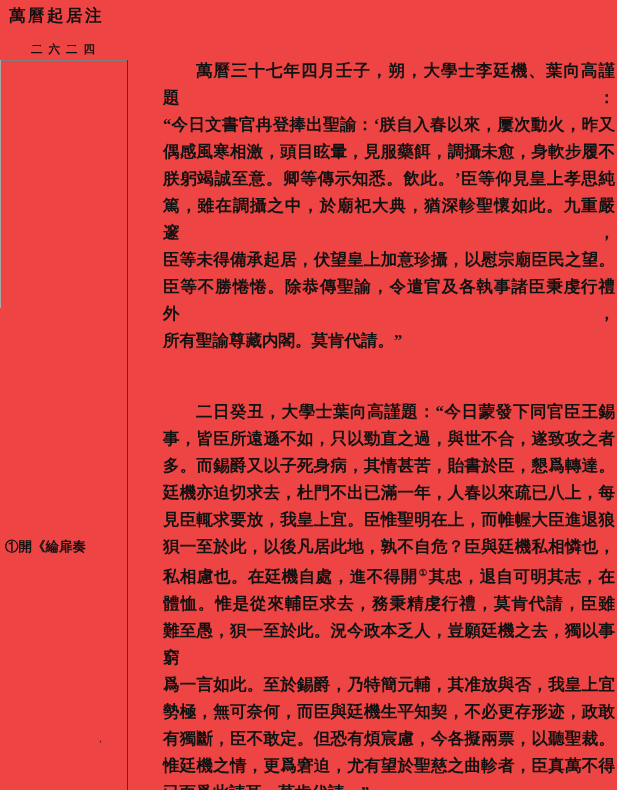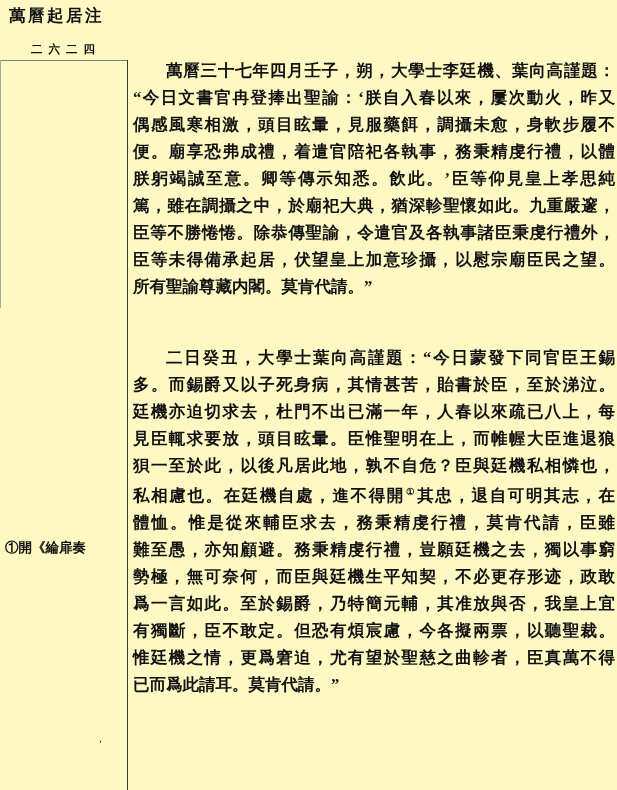--- a/index.html
+++ b/index.html
@@ -6,21 +6,21 @@
   body {
     width: 617px; height: 790px;
     background: #ffffff;
     font-family: "Liberation Serif", "DejaVu Serif", serif;
     color: #121212;
     overflow: hidden;
   }
   .page {
     position: relative;
     width: 617px; height: 790px;
-    background: #fef9c3;
+    background: #ef4444;
   }
   .book-title {
     position: absolute; left: 9px; top: 5px;
     font-size: 16.5px; font-weight: 700; letter-spacing: 2.5px;
     white-space: nowrap;
   }
   .page-num {
     position: absolute; left: 31px; top: 42px;
     font-size: 11.5px; font-weight: 600; letter-spacing: 6px;
     white-space: nowrap;
@@ -32,30 +32,30 @@
   .vrule {
     position: absolute; left: 127px; top: 60px; width: 0; height: 730px;
     border-left: 1.4px solid #3a3a3a;
   }
   .lrule {
     position: absolute; left: 0; top: 60px; width: 0; height: 248px;
     border-left: 1px solid #a8a8a8;
   }
   .margin-note {
     position: absolute; left: 5px; top: 536px; width: 116px;
-    font-size: 13.5px; line-height: 24.5px; font-weight: 600;
+    font-size: 13.5px; line-height: 24.5px; font-weight: 600; font-family: Liberation Mono, monospace;
   }
   .margin-note .tline { text-align: justify; text-align-last: justify; text-justify: inter-character; }
   .margin-note .tline:last-child { text-align-last: left; }
   .main-text {
     position: absolute; left: 133px; top: 57px; width: 482px;
     font-size: 16.5px; line-height: 27px; font-weight: 600;
   }
   .para .tline {
-    text-align: justify; text-align-last: justify; text-justify: inter-character;
+    text-align: justify; text-align-last: justify; text-justify: inter-character; margin-left: 30px;
   }
   .para .tline:first-child { text-indent: 2em; }
   .para .tline:last-child { text-align-last: left; }
   .para-2 { margin-top: 44px; }
   sup.fnref {
     font-size: 9.5px; font-weight: 600;
     vertical-align: 6px; margin: 0 1px;
   }
   .speck {
     position: absolute; left: 98px; top: 738px;
@@ -76,38 +76,38 @@
 
   <aside class="margin-note">
       <div class="tline">①開《綸扉奏</div>
     </aside>
 
   <main class="main-text">
     <div class="para para-1">
         <div class="tline">萬曆三十七年四月壬子，朔，大學士李廷機、葉向高謹題：</div>
         <div class="tline">“今日文書官冉登捧出聖諭：‘朕自入春以來，屢次動火，昨又</div>
         <div class="tline">偶感風寒相激，頭目眩暈，見服藥餌，調攝未愈，身軟步履不</div>
-        <div class="tline">便。廟享恐弗成禮，着遣官陪祀各執事，務秉精虔行禮，以體</div>
         <div class="tline">朕躬竭誠至意。卿等傳示知悉。飲此。’臣等仰見皇上孝思純</div>
         <div class="tline">篤，雖在調攝之中，於廟祀大典，猶深軫聖懷如此。九重嚴邃，</div>
+        <div class="tline">臣等未得備承起居，伏望皇上加意珍攝，以慰宗廟臣民之望。</div>
         <div class="tline">臣等不勝惓惓。除恭傳聖諭，令遣官及各執事諸臣秉虔行禮外，</div>
-        <div class="tline">臣等未得備承起居，伏望皇上加意珍攝，以慰宗廟臣民之望。</div>
         <div class="tline">所有聖諭尊藏内閣。莫肯代請。”</div>
       </div>
     <div class="para para-2">
         <div class="tline">二日癸丑，大學士葉向高謹題：“今日蒙發下同官臣王錫</div>
-        <div class="tline">多。而錫爵又以子死身病，其情甚苦，貽書於臣，至於涕泣。</div>
+        <div class="tline">事，皆臣所遠遜不如，只以勁直之過，與世不合，遂致攻之者</div>
+        <div class="tline">多。而錫爵又以子死身病，其情甚苦，貽書於臣，懇爲轉達。</div>
         <div class="tline">廷機亦迫切求去，杜門不出已滿一年，人春以來疏已八上，每</div>
-        <div class="tline">見臣輒求要放，頭目眩暈。臣惟聖明在上，而帷幄大臣進退狼</div>
+        <div class="tline">見臣輒求要放，我皇上宜。臣惟聖明在上，而帷幄大臣進退狼</div>
         <div class="tline">狽一至於此，以後凡居此地，孰不自危？臣與廷機私相憐也，</div>
         <div class="tline">私相慮也。在廷機自處，進不得開<sup class="fnref">①</sup>其忠，退自可明其志，在</div>
         <div class="tline">體恤。惟是從來輔臣求去，務秉精虔行禮，莫肯代請，臣雖</div>
-        <div class="tline">難至愚，亦知顧避。務秉精虔行禮，豈願廷機之去，獨以事窮</div>
+        <div class="tline">難至愚，狽一至於此。況今政本乏人，豈願廷機之去，獨以事窮</div>
+        <div class="tline">爲一言如此。至於錫爵，乃特簡元輔，其准放與否，我皇上宜</div>
         <div class="tline">勢極，無可奈何，而臣與廷機生平知契，不必更存形迹，政敢</div>
-        <div class="tline">爲一言如此。至於錫爵，乃特簡元輔，其准放與否，我皇上宜</div>
         <div class="tline">有獨斷，臣不敢定。但恐有煩宸慮，今各擬兩票，以聽聖裁。</div>
         <div class="tline">惟廷機之情，更爲窘迫，尤有望於聖慈之曲軫者，臣真萬不得</div>
         <div class="tline">已而爲此請耳。莫肯代請。”</div>
       </div>
   </main>
 
   <span class="speck">’</span>
 
 </div>
 

